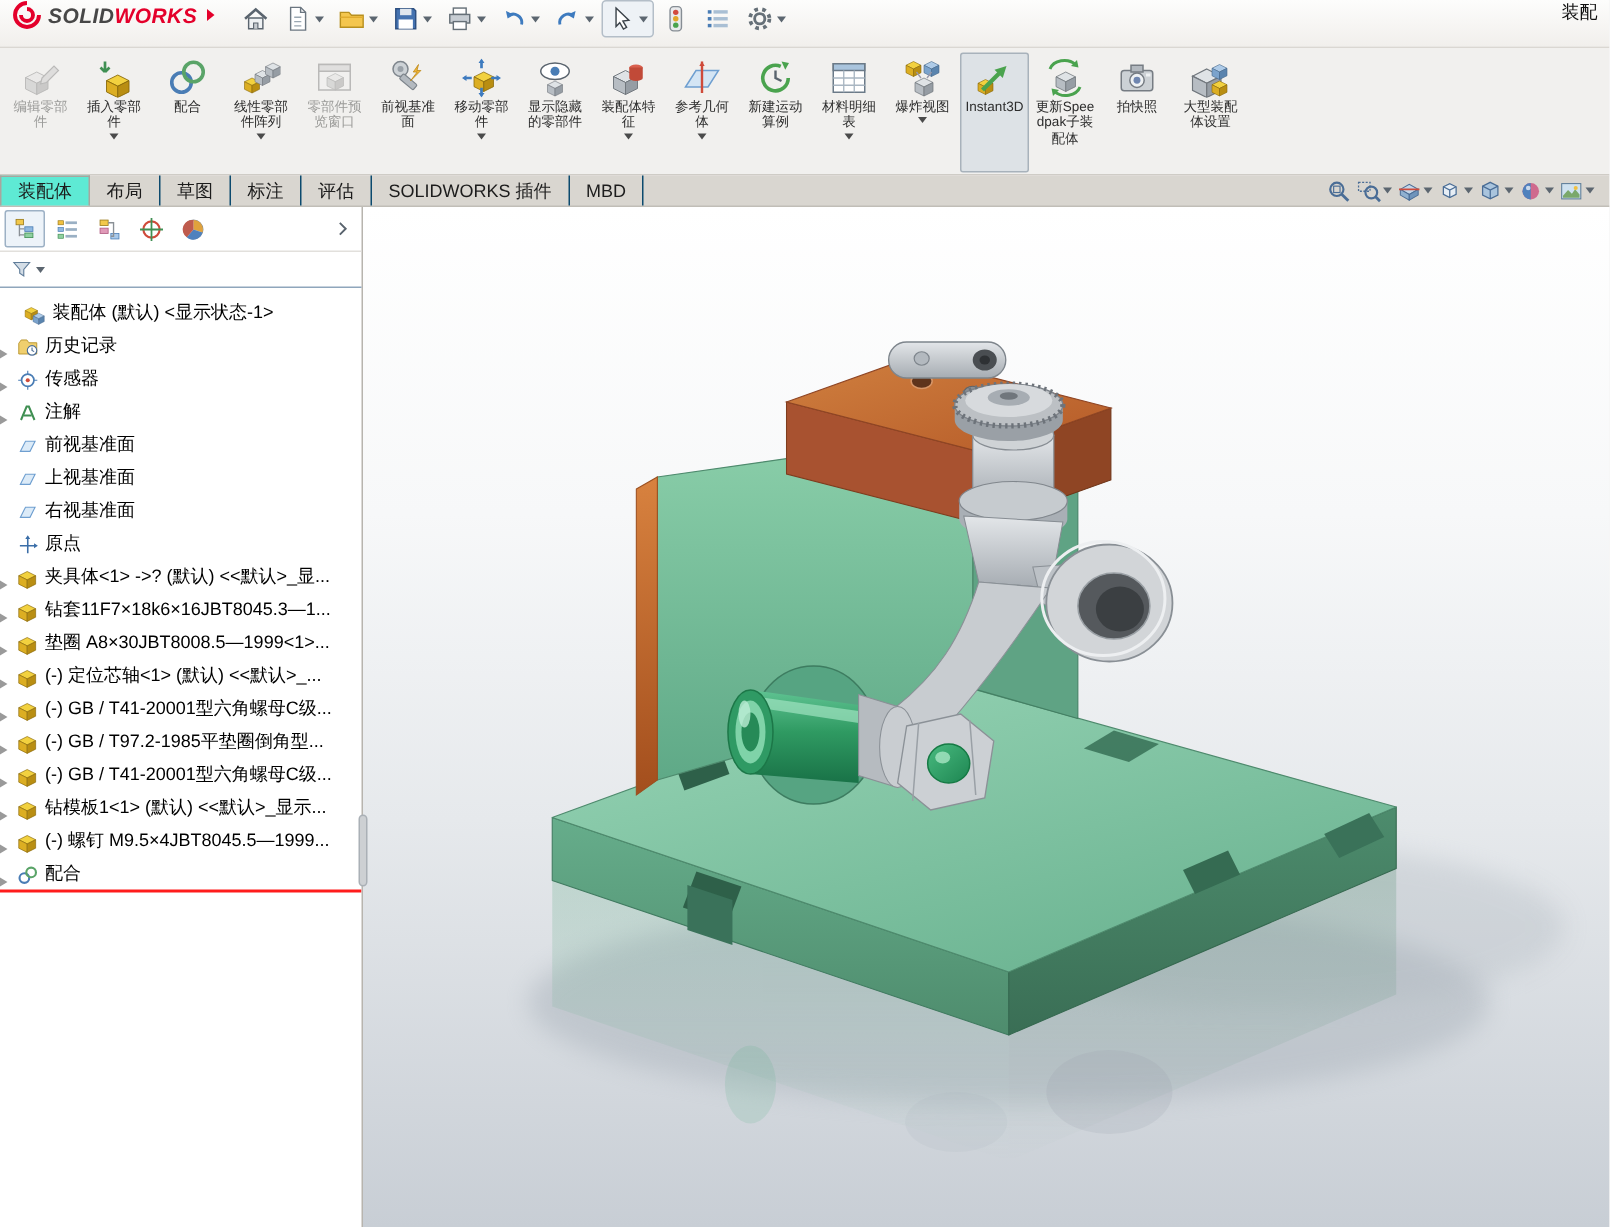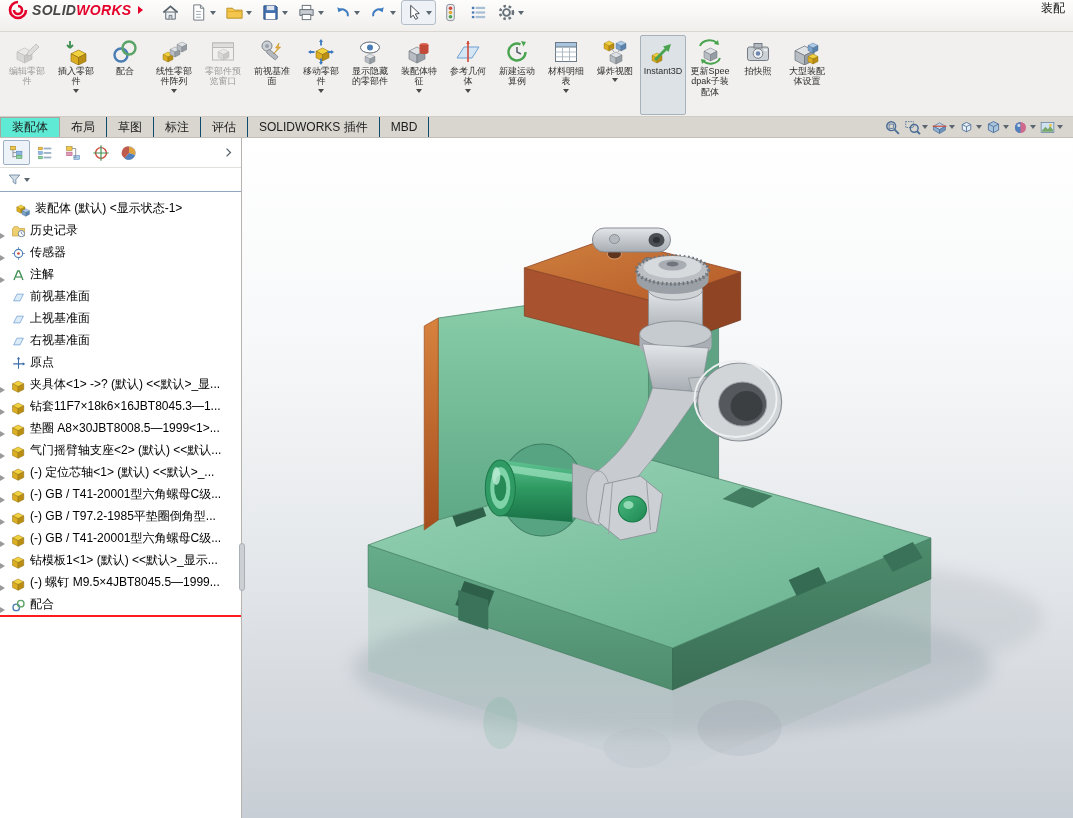--- a/index.html
+++ b/index.html
@@ -745,33 +745,20 @@
             <span class="tarrow"></span>
             <span class="ticon">
               <svg viewBox="0 0 20 20">
                 <g transform="translate(2 4) scale(1.5)">
                   <path d="M5 0l5 2.5L5 5 0 2.5z" fill="#f2d13f" stroke="#8a6a0a" stroke-width=".4"></path>
                   <path d="M0 2.5L5 5v5L0 7.5z" fill="#dcae22" stroke="#8a6a0a" stroke-width=".4"></path>
                   <path d="M10 2.5L5 5v5l5-2.5z" fill="#b98e12" stroke="#8a6a0a" stroke-width=".4"></path>
                 </g>
               </svg>
             </span>
-            <span class="tlabel">气门摇臂轴支座&lt;2&gt; (默认) &lt;&lt;默认...</span>
-          </div>
-          <div class="titem ind1">
-            <span class="tarrow"></span>
-            <span class="ticon">
-              <svg viewBox="0 0 20 20">
-                <g transform="translate(2 4) scale(1.5)">
-                  <path d="M5 0l5 2.5L5 5 0 2.5z" fill="#f2d13f" stroke="#8a6a0a" stroke-width=".4"></path>
-                  <path d="M0 2.5L5 5v5L0 7.5z" fill="#dcae22" stroke="#8a6a0a" stroke-width=".4"></path>
-                  <path d="M10 2.5L5 5v5l5-2.5z" fill="#b98e12" stroke="#8a6a0a" stroke-width=".4"></path>
-                </g>
-              </svg>
-            </span>
             <span class="tlabel">(-) 定位芯轴&lt;1&gt; (默认) &lt;&lt;默认&gt;_...</span>
           </div>
           <div class="titem ind1">
             <span class="tarrow"></span>
             <span class="ticon">
               <svg viewBox="0 0 20 20">
                 <g transform="translate(2 4) scale(1.5)">
                   <path d="M5 0l5 2.5L5 5 0 2.5z" fill="#f2d13f" stroke="#8a6a0a" stroke-width=".4"></path>
                   <path d="M0 2.5L5 5v5L0 7.5z" fill="#dcae22" stroke="#8a6a0a" stroke-width=".4"></path>
                   <path d="M10 2.5L5 5v5l5-2.5z" fill="#b98e12" stroke="#8a6a0a" stroke-width=".4"></path>

